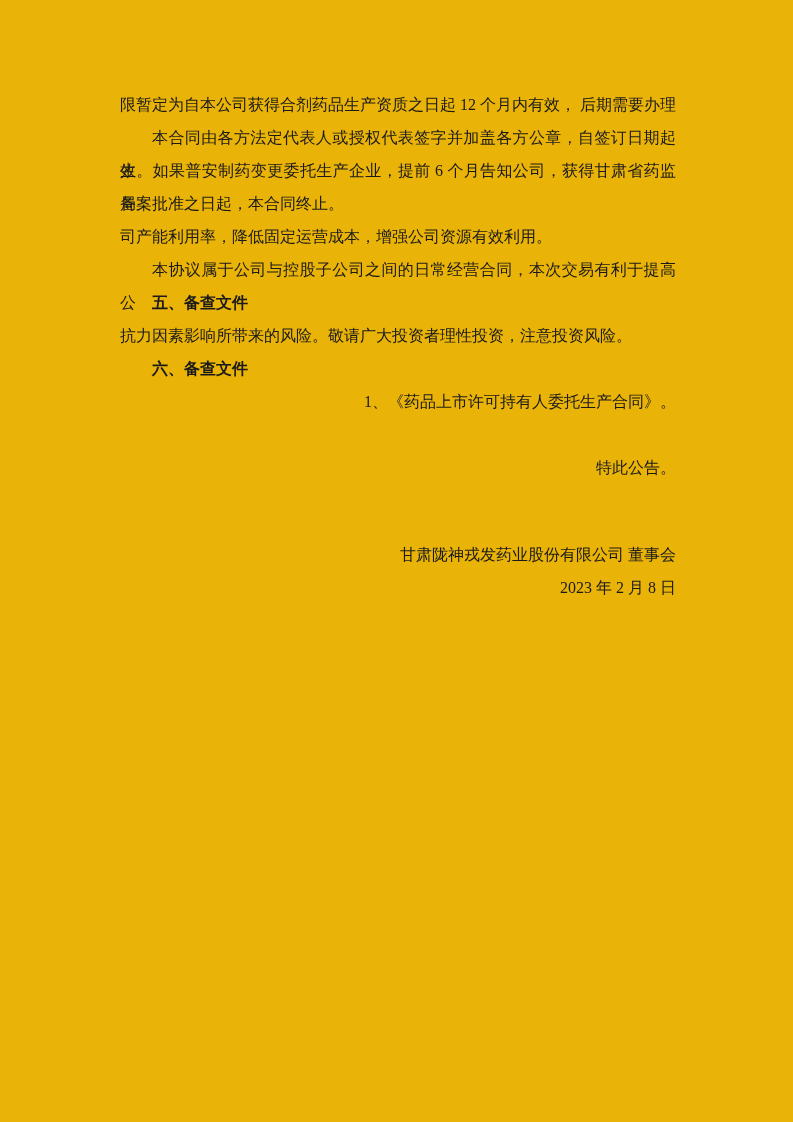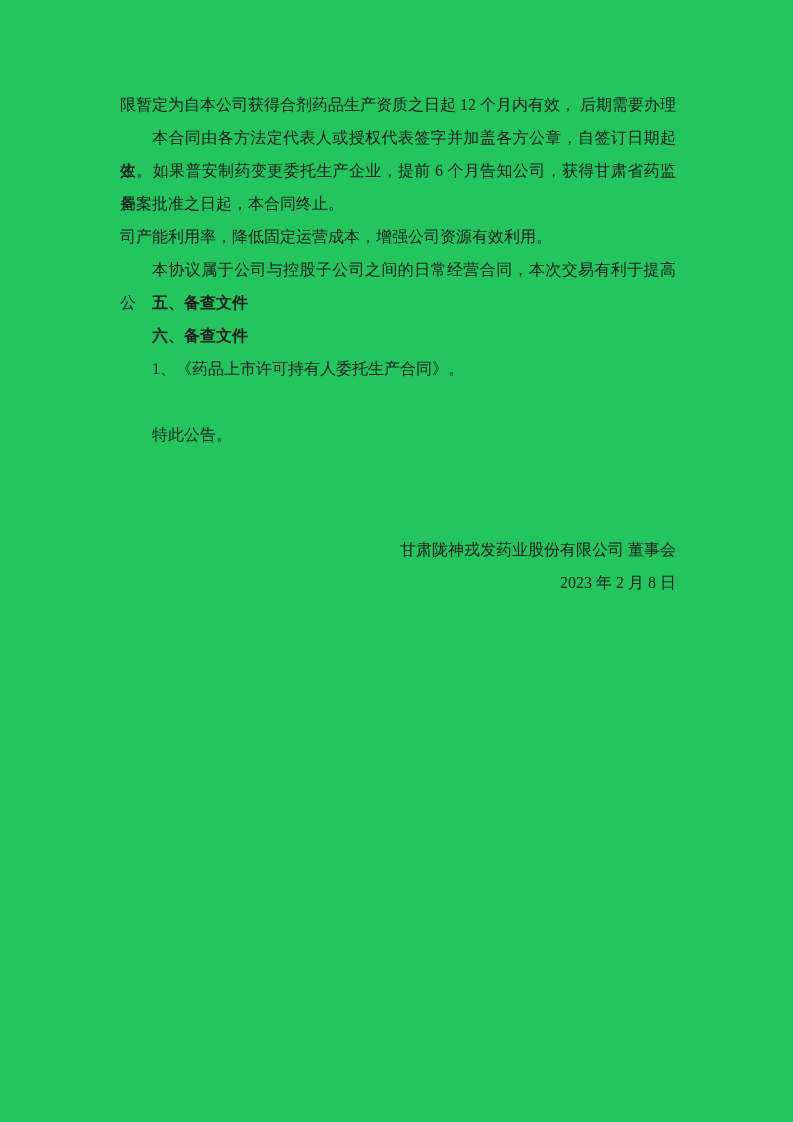--- a/index.html
+++ b/index.html
@@ -4,71 +4,73 @@
 <style>
   html, body {
     margin: 0;
     padding: 0;
     background: #ffffff;
   }
   .page {
     position: relative;
     width: 793px;
     height: 1122px;
-    background: #22c55e;
+    background: #eab308;
     font-family: "Liberation Serif", "DejaVu Serif", serif;
     color: #1a1a1a;
     overflow: hidden;
   }
   .doc-body {
     position: absolute;
     left: 120px;
     top: 88px;
     width: 556px;
   }
   .line {
     height: 33px;
     line-height: 33px;
     font-size: 16px;
     white-space: normal;
     overflow: visible;
   }
   .line.indent {
     text-indent: 2em;
+    text-align: right;
   }
   .line.heading {
     font-weight: bold;
     text-indent: 2em;
   }
   .line.justify {
     text-align: justify;
     text-align-last: justify;
     text-justify: inter-character;
   }
   .sig-block {
-    margin-top: 82px;
+    margin-top: 54px;
     text-align: right;
   }
   .sig-block .line {
     text-align: right;
   }
 </style>
 </head>
 <body>
 
 <div class="page">
   <div class="doc-body">
 
     <div class="line justify">限暂定为自本公司获得合剂药品生产资质之日起 12 个月内有效， 后期需要办理</div>
       <div class="line indent justify">本合同由各方法定代表人或授权代表签字并加盖各方公章，自签订日期起生</div>
       <div class="line justify">效。如果普安制药变更委托生产企业，提前 6 个月告知公司，获得甘肃省药监局</div>
       <div class="line">备案批准之日起，本合同终止。</div>
       <div class="line">司产能利用率，降低固定运营成本，增强公司资源有效利用。</div>
       <div class="line indent justify">本协议属于公司与控股子公司之间的日常经营合同，本次交易有利于提高公</div>
       <div class="line heading">五、备查文件</div>
+      <div class="line">抗力因素影响所带来的风险。敬请广大投资者理性投资，注意投资风险。</div>
       <div class="line heading">六、备查文件</div>
       <div class="line indent">1、《药品上市许可持有人委托生产合同》。</div>
       <div class="line"></div>
       <div class="line indent">特此公告。</div>
       <div class="sig-block">
       <div class="line">甘肃陇神戎发药业股份有限公司 董事会</div>
       <div class="line">2023 年 2 月 8 日</div>
     </div>
   </div>
 </div>

